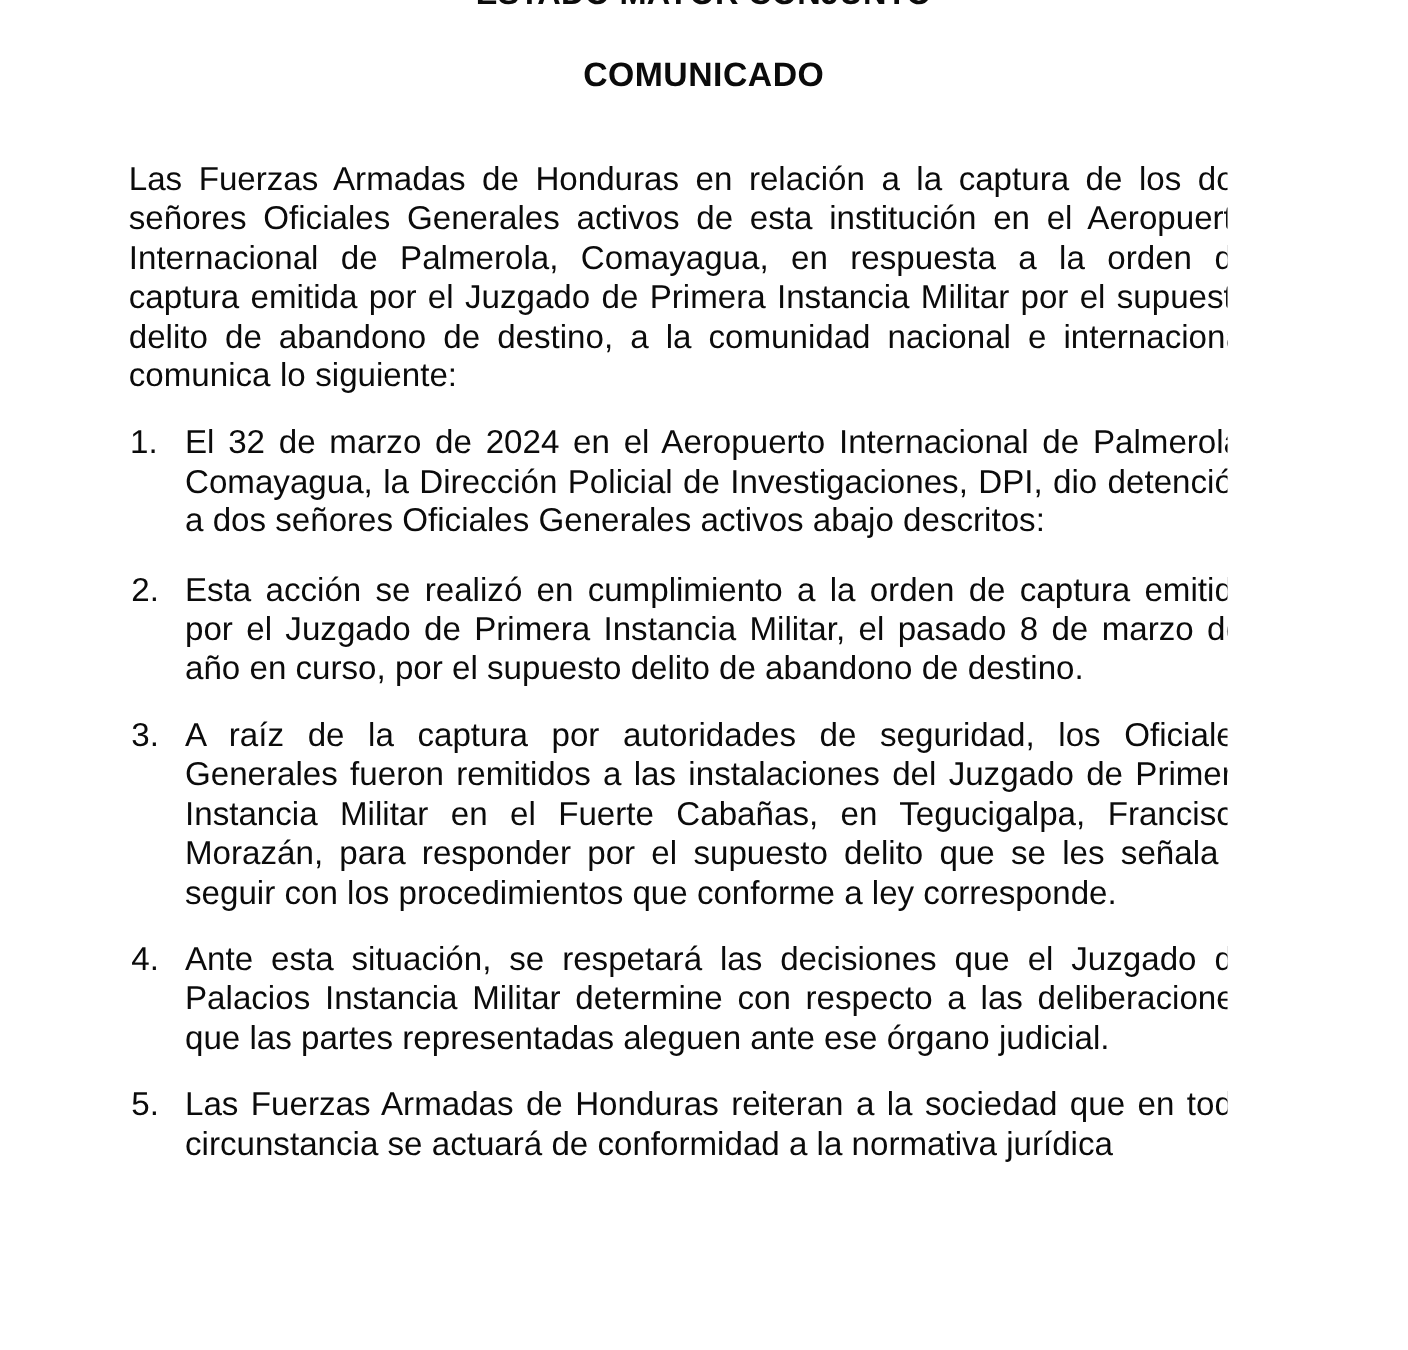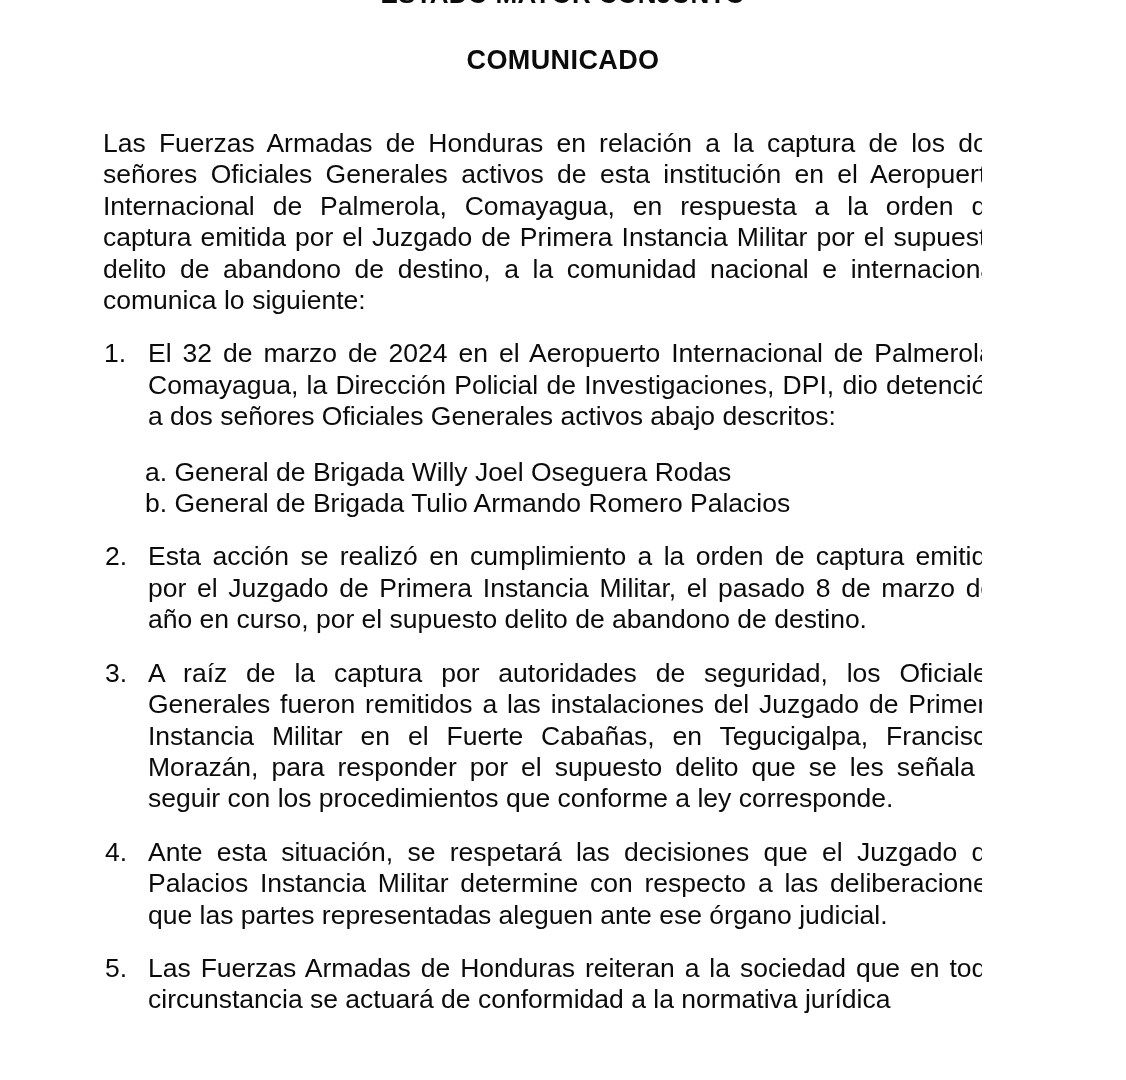--- a/index.html
+++ b/index.html
@@ -124,30 +124,20 @@
 
   <div class="body-block">
 
     <p class="para last-natural">Las Fuerzas Armadas de Honduras en relación a la captura de los dos señores Oficiales Generales activos de esta institución en el Aeropuerto Internacional de Palmerola, Comayagua, en respuesta a la orden de captura emitida por el Juzgado de Primera Instancia Militar por el supuesto delito de abandono de destino, a la comunidad nacional e internacional comunica lo siguiente:</p>
 
     <div class="item gap-before-sub">
       <span class="marker">1.</span>
       <span>El 32 de marzo de 2024 en el Aeropuerto Internacional de Palmerola, Comayagua, la Dirección Policial de Investigaciones, DPI, dio detención a dos señores Oficiales Generales activos abajo descritos:</span>
     </div>
 
-    <div class="sublist">
-      <div class="subitem">
-        <span>a. </span>
-        <span>General de Brigada Willy Joel Oseguera Rodas</span>
-      </div>
-      <div class="subitem">
-        <span>b. </span>
-        <span>General de Brigada Tulio Armando Romero Palacios</span>
-      </div>
-    </div>
 
     <div class="item tight-marker">
       <span class="marker">2.</span>
       <span>Esta acción se realizó en cumplimiento a la orden de captura emitida por el Juzgado de Primera Instancia Militar, el pasado 8 de marzo del año en curso, por el supuesto delito de abandono de destino.</span>
     </div>
 
     <div class="item tight-marker">
       <span class="marker">3.</span>
       <span>A raíz de la captura por autoridades de seguridad, los Oficiales Generales fueron remitidos a las instalaciones del Juzgado de Primera Instancia Militar en el Fuerte Cabañas, en Tegucigalpa, Francisco Morazán, para responder por el supuesto delito que se les señala y seguir con los procedimientos que conforme a ley corresponde.</span>
     </div>

